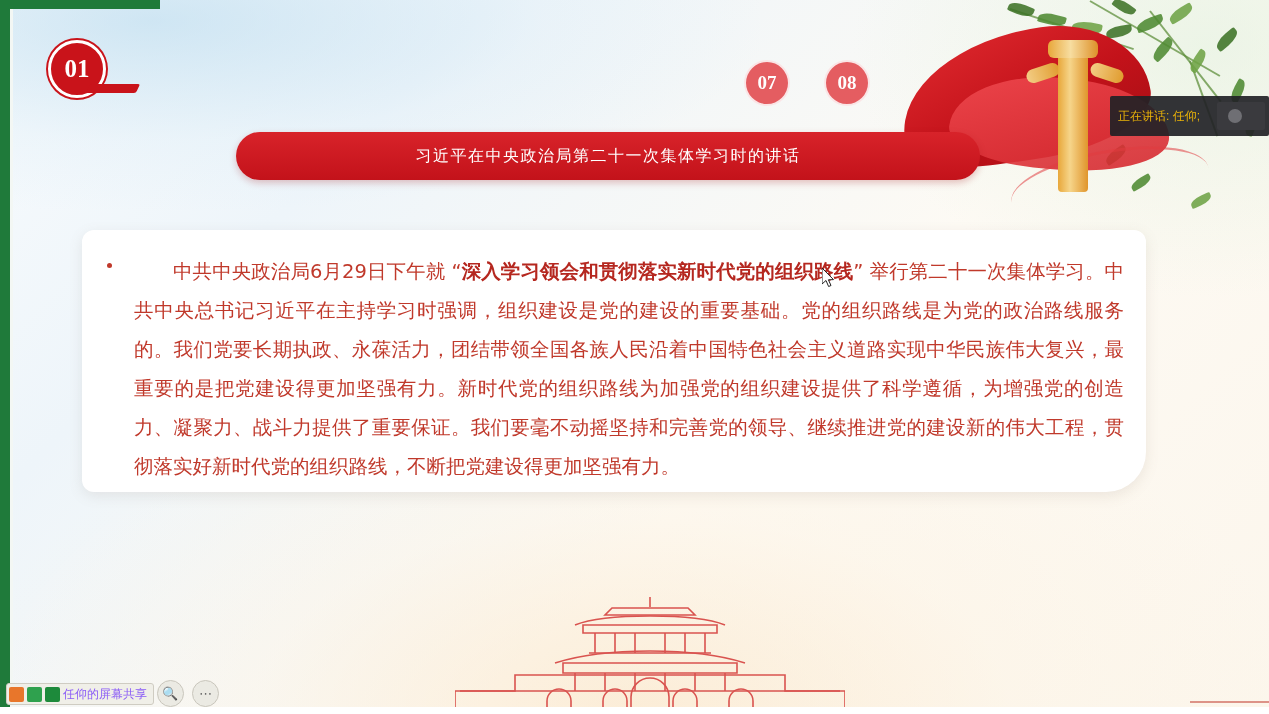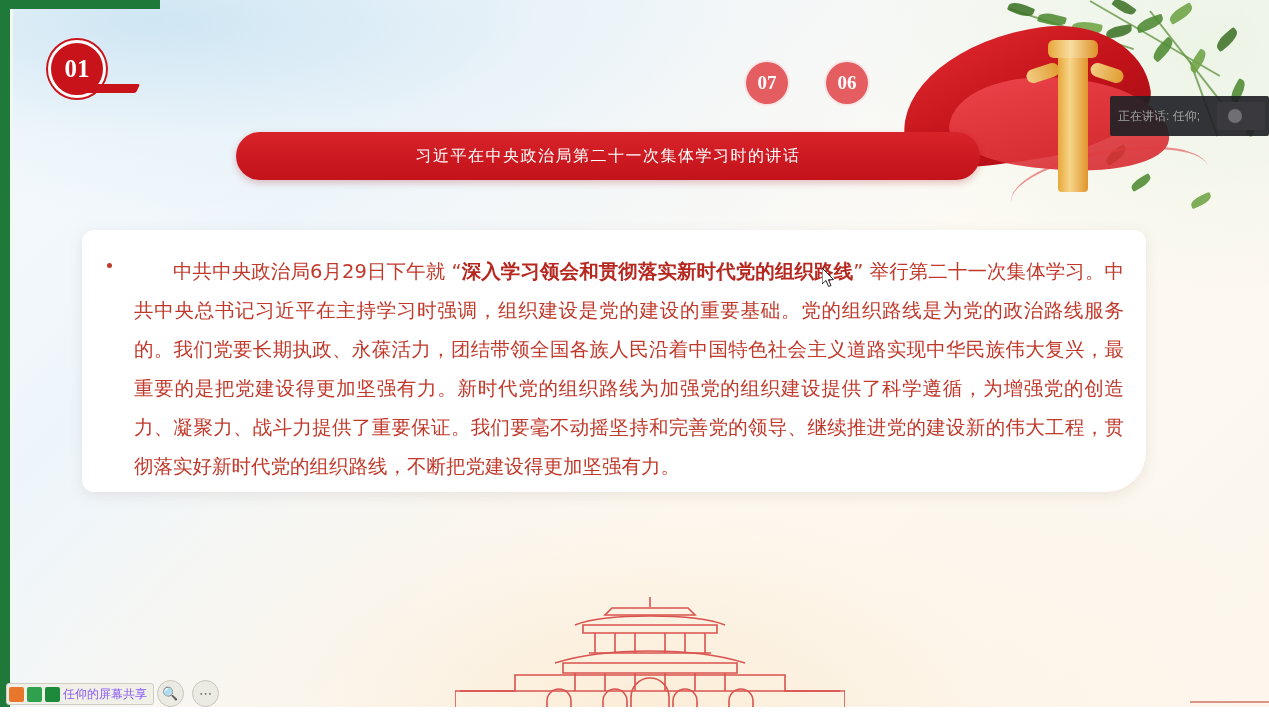--- a/index.html
+++ b/index.html
@@ -234,21 +234,21 @@
     color: #6a6a6a; font-size: 13px;
   }
   .btn-search { left: 157px; }
   .btn-more   { left: 192px; }
 
   
   .speaker-bar {
     position: absolute; left: 1110px; top: 96px;
     width: 159px; height: 40px;
     background: rgba(34,34,38,0.92);
-    color: #a3a3a3;
+    color: #eab308;
     font-size: 12px;
     display: flex; align-items: center;
     padding-left: 8px;
     border-radius: 2px;
   }
   .speaker-thumb {
     position: absolute; right: 4px; top: 6px;
     width: 48px; height: 28px;
     background: #3a3a3e;
     border-radius: 2px;
@@ -320,21 +320,21 @@
     <div class="flag-swoosh"></div>
     <div class="column-wing-l"></div>
     <div class="column-wing-r"></div>
     <div class="column"></div>
     <div class="column-cap"></div>
   </div>
 
   <div class="badge01">01</div>
   <div class="badge01-tail"></div>
   <div class="badge-sm badge-02">07</div>
-  <div class="badge-sm badge-03">06</div>
+  <div class="badge-sm badge-03">08</div>
 
   <div class="banner">习近平在中央政治局第二十一次集体学习时的讲话</div>
 
   <div class="card">
     <div class="bullet"></div>
     <div class="body-text"><span>中共中央政治局6月29日下午就 “</span><b>深入学习领会和贯彻落实新时代党的组织路线</b><span>” 举行第二十一次集体学习。中共中央总书记习近平在主持学习时强调，组织建设是党的建设的重要基础。党的组织路线是为党的政治路线服务的。我们党要长期执政、永葆活力，团结带领全国各族人民沿着中国特色社会主义道路实现中华民族伟大复兴，最重要的是把党建设得更加坚强有力。新时代党的组织路线为加强党的组织建设提供了科学遵循，为增强党的创造力、凝聚力、战斗力提供了重要保证。我们要毫不动摇坚持和完善党的领导、继续推进党的建设新的伟大工程，贯彻落实好新时代党的组织路线，不断把党建设得更加坚强有力。</span></div>
   </div>
 
   <div class="tian">
     <svg width="390" height="119" viewBox="0 0 390 119" fill="none" stroke="#d9534f" stroke-width="1.6">

